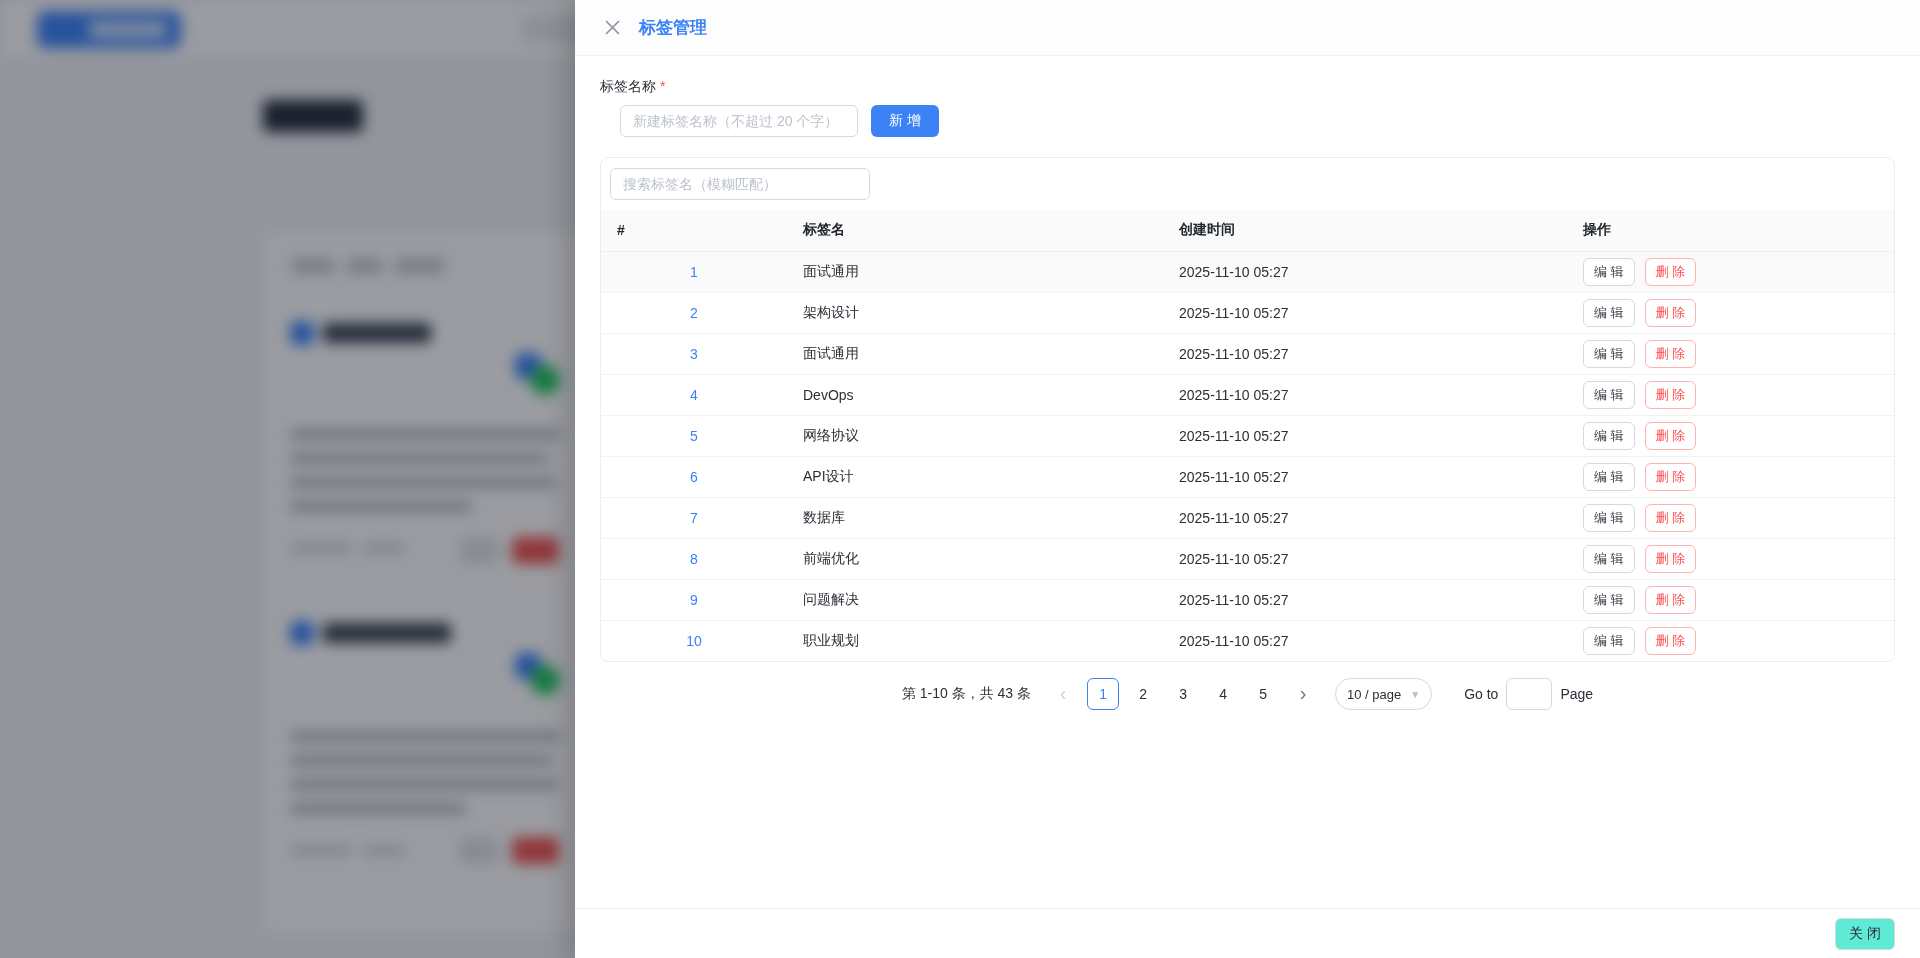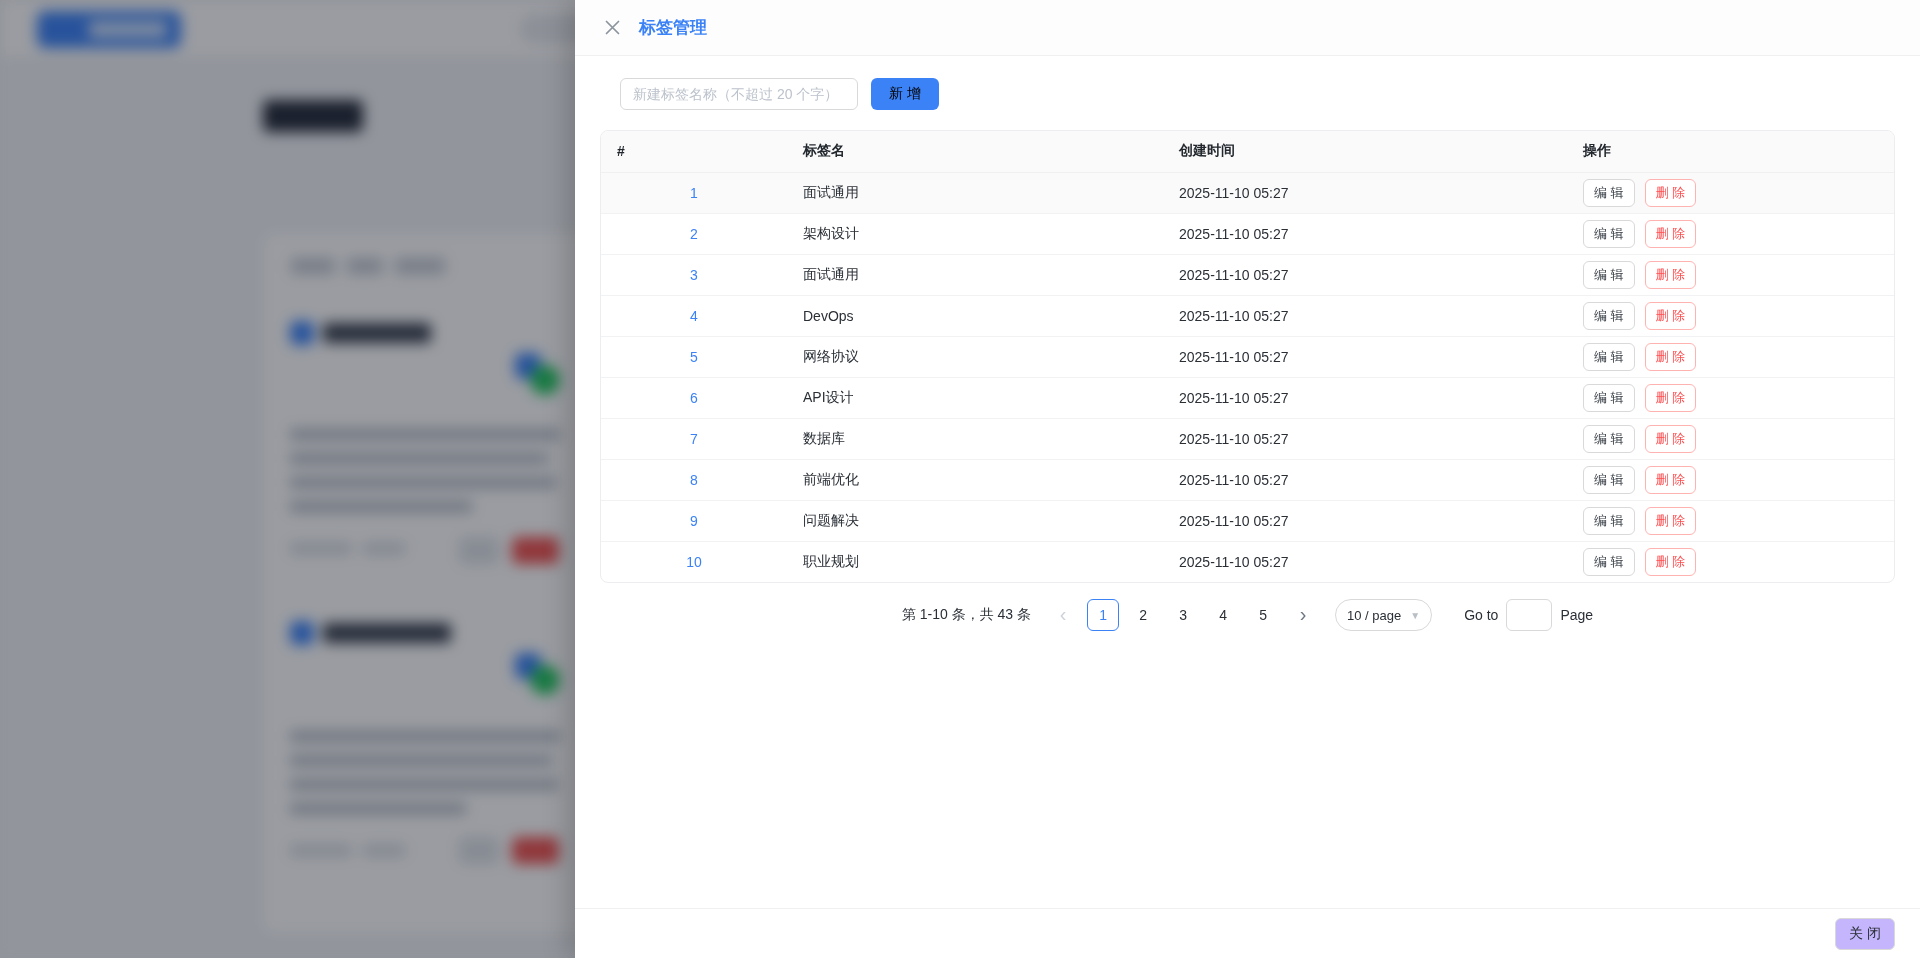--- a/index.html
+++ b/index.html
@@ -50,21 +50,21 @@
   .form-row { display:flex; align-items:center; gap:13px; margin-bottom:20px;padding-left:20px; }
   .text-input {
     height:32px; border:1px solid #d9d9d9; border-radius:6px;
     padding:0 12px; font-size:14px; color:#2a2f36; outline:none;
     font-family:inherit; background:#fff;
   }
   .text-input::placeholder { color:#bcc2cc; }
   .new-tag-input { width:238px; }
   .primary-btn {
     height:32px; padding:0 18px; background:var(--primary,#3b82f6);
-    color:#000000; border:none; border-radius:6px; font-size:14px; cursor:pointer; font-family:inherit;
+    color:#ffffff; border:none; border-radius:6px; font-size:14px; cursor:pointer; font-family:inherit;
   }
 
   .table-card { border:1px solid #ebedf0; border-radius:8px; overflow:hidden; }
   .search-wrap { padding:10px 9px; }
   .search-input { width:260px; }
 
   table.tag-table { width:100%; border-collapse:collapse; font-size:14px; table-layout:fixed; }
   .tag-table thead th {
     background:#fafafa; color:#23282e; font-weight:700; text-align:left;
     height:41px; padding:0 16px; border-bottom:1px solid #eef0f2;
@@ -96,21 +96,21 @@
   }
   .caret { color:#b9bfc7; font-size:10px; }
   .goto-label { margin-left:24px; }
   .goto-input { width:46px; height:32px; border:1px solid #d9d9d9; border-radius:6px; padding:0 8px; font-size:14px; outline:none; font-family:inherit; }
 
   .drawer-footer {
     flex:0 0 50px; border-top:1px solid #eef0f2;
     display:flex; align-items:center; justify-content:flex-end; padding:0 25px; background:#fff;
   }
   .default-btn {
-    height:32px; padding:0 13px; border:1px solid #d9d9d9; background:#c4b5fd;
+    height:32px; padding:0 13px; border:1px solid #d9d9d9; background:#5eead4;
     border-radius:6px; font-size:14px; color:#2a2f36; cursor:pointer; font-family:inherit;
   }
 </style>
 </head>
 <body>
 
 <div class="backdrop">
   <div class="bg-header">
     <div class="bg-logo">
       <div class="bg-logo-inner"></div>
@@ -157,26 +157,32 @@
   <header class="drawer-header">
     <button class="close-btn">
       <svg width="15" height="15" viewBox="0 0 15 15">
         <path d="M1.5 1.5 L13.5 13.5 M13.5 1.5 L1.5 13.5" stroke="#8c949d" stroke-width="1.7" stroke-linecap="round"></path>
       </svg>
     </button>
     <div class="drawer-title">标签管理</div>
   </header>
 
   <div class="drawer-body">
+    <div class="form-label-row">
+      <span>标签名称</span><span class="required">*</span>
+    </div>
     <div class="form-row">
       <input class="text-input new-tag-input" placeholder="新建标签名称（不超过 20 个字）" style="">
       <button class="primary-btn">新 增</button>
     </div>
 
     <div class="table-card">
+      <div class="search-wrap">
+        <input class="text-input search-input" placeholder="搜索标签名（模糊匹配）" style="">
+      </div>
       <table class="tag-table">
         <colgroup>
             <col style="width:186px">
             <col style="width:376px">
             <col style="width:404px">
             <col>
           </colgroup>
         <thead>
           <tr>
             <th class="col-index">#</th>

